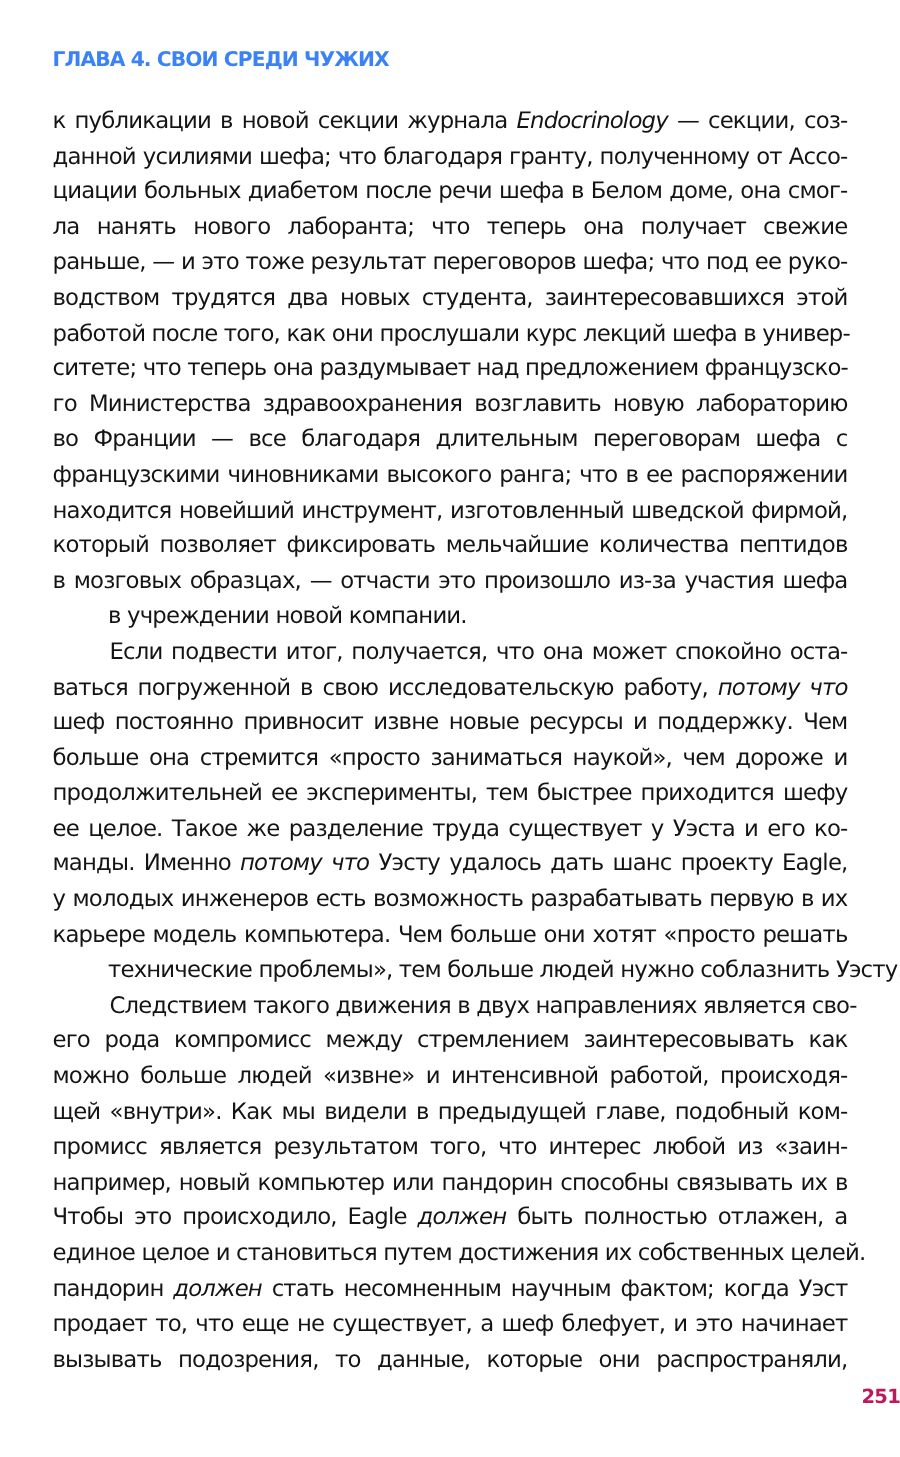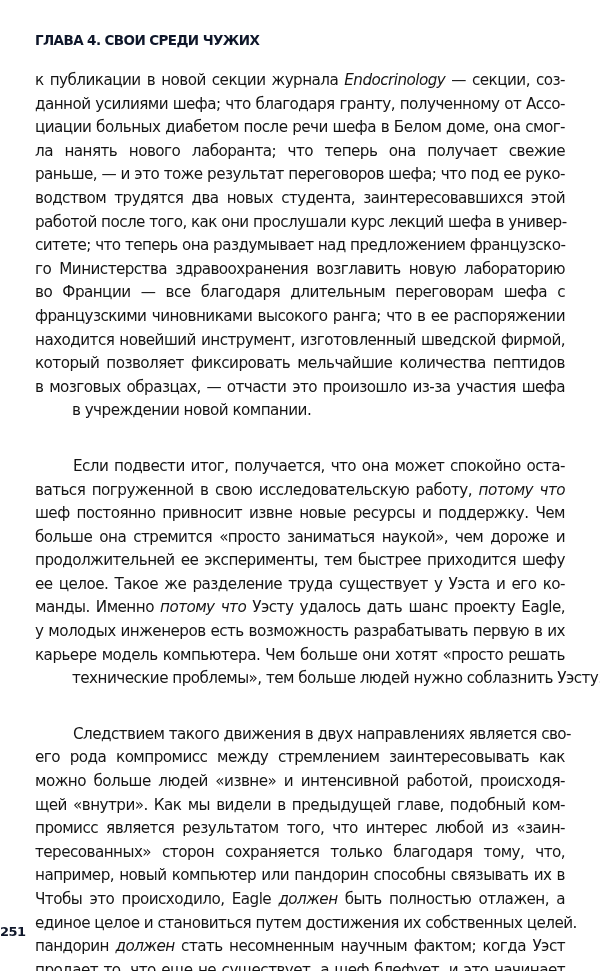--- a/index.html
+++ b/index.html
@@ -4,38 +4,38 @@
 <style>
   html, body { margin: 0; padding: 0; background: #ffffff; }
   body {
     width: 600px; height: 971px; position: relative; overflow: hidden;
     font-family: "DejaVu Sans", sans-serif; color: #141414;
   }
   .page { position: absolute; left: 0; top: 0; width: 600px; height: 971px; }
   .running-head {
     position: absolute; left: 35px; top: 32px;
     font-family: "DejaVu Sans", sans-serif; font-weight: bold;
-    font-size: 13.5px; letter-spacing: -0.6px; color: #0f172a;
+    font-size: 13.5px; letter-spacing: -0.6px; color: #3b82f6;
   }
   .body-text {
     position: absolute; left: 35px; top: 69px; width: 530px;
   }
   .line {
     height: 23.6px; line-height: 23.6px; white-space: nowrap;
     font-family: "DejaVu Sans", sans-serif; font-size: 15.2px;
     letter-spacing: -0.55px; word-spacing: 0px;
     text-align: justify; text-align-last: justify;
     overflow: visible;
   }
   .line.last { text-align-last: left; margin-left: 37px; }
-  .line.indent { padding-left: 38px; margin-top: 32px; }
+  .line.indent { padding-left: 38px; }
   .line span.i { font-style: italic; }
   .page-number {
     position: absolute; left: 0; width: 600px; top: 924px;
-    text-align: left; font-weight: bold; font-size: 13px; color: #0f172a;
+    text-align: right; font-weight: bold; font-size: 13px; color: #be185d;
     font-family: "DejaVu Sans", sans-serif; letter-spacing: -0.5px;
   }
 </style>
 </head>
 <body>
 
 <div class="page">
   <div class="running-head">ГЛАВА 4. СВОИ СРЕДИ ЧУЖИХ</div>
   <div class="body-text" id="body-text">
       <div class="line"><span>к публикации в новой секции журнала </span><span class="i">Endocrinology</span><span> — секции, соз-</span></div>
@@ -61,21 +61,20 @@
       <div class="line"><span>ее целое. Такое же разделение труда существует у Уэста и его ко-</span></div>
       <div class="line"><span>манды. Именно </span><span class="i">потому что</span><span> Уэсту удалось дать шанс проекту Eagle,</span></div>
       <div class="line"><span>у молодых инженеров есть возможность разрабатывать первую в их</span></div>
       <div class="line"><span>карьере модель компьютера. Чем больше они хотят «просто решать</span></div>
       <div class="line last"><span>технические проблемы», тем больше людей нужно соблазнить Уэсту.</span></div>
       <div class="line indent"><span>Следствием такого движения в двух направлениях является сво-</span></div>
       <div class="line"><span>его рода компромисс между стремлением заинтересовывать как</span></div>
       <div class="line"><span>можно больше людей «извне» и интенсивной работой, происходя-</span></div>
       <div class="line"><span>щей «внутри». Как мы видели в предыдущей главе, подобный ком-</span></div>
       <div class="line"><span>промисс является результатом того, что интерес любой из «заин-</span></div>
-      <div class="line"><span>тересованных» сторон сохраняется только благодаря тому, что,</span></div>
       <div class="line"><span>например, новый компьютер или пандорин способны связывать их в</span></div>
       <div class="line"><span>Чтобы это происходило, Eagle </span><span class="i">должен</span><span> быть полностью отлажен, а</span></div>
       <div class="line"><span>единое целое и становиться путем достижения их собственных целей.</span></div>
       <div class="line"><span>пандорин </span><span class="i">должен</span><span> стать несомненным научным фактом; когда Уэст</span></div>
       <div class="line"><span>продает то, что еще не существует, а шеф блефует, и это начинает</span></div>
       <div class="line"><span>вызывать подозрения, то данные, которые они распространяли,</span></div>
     </div>
   <div class="page-number">251</div>
 </div>
 

